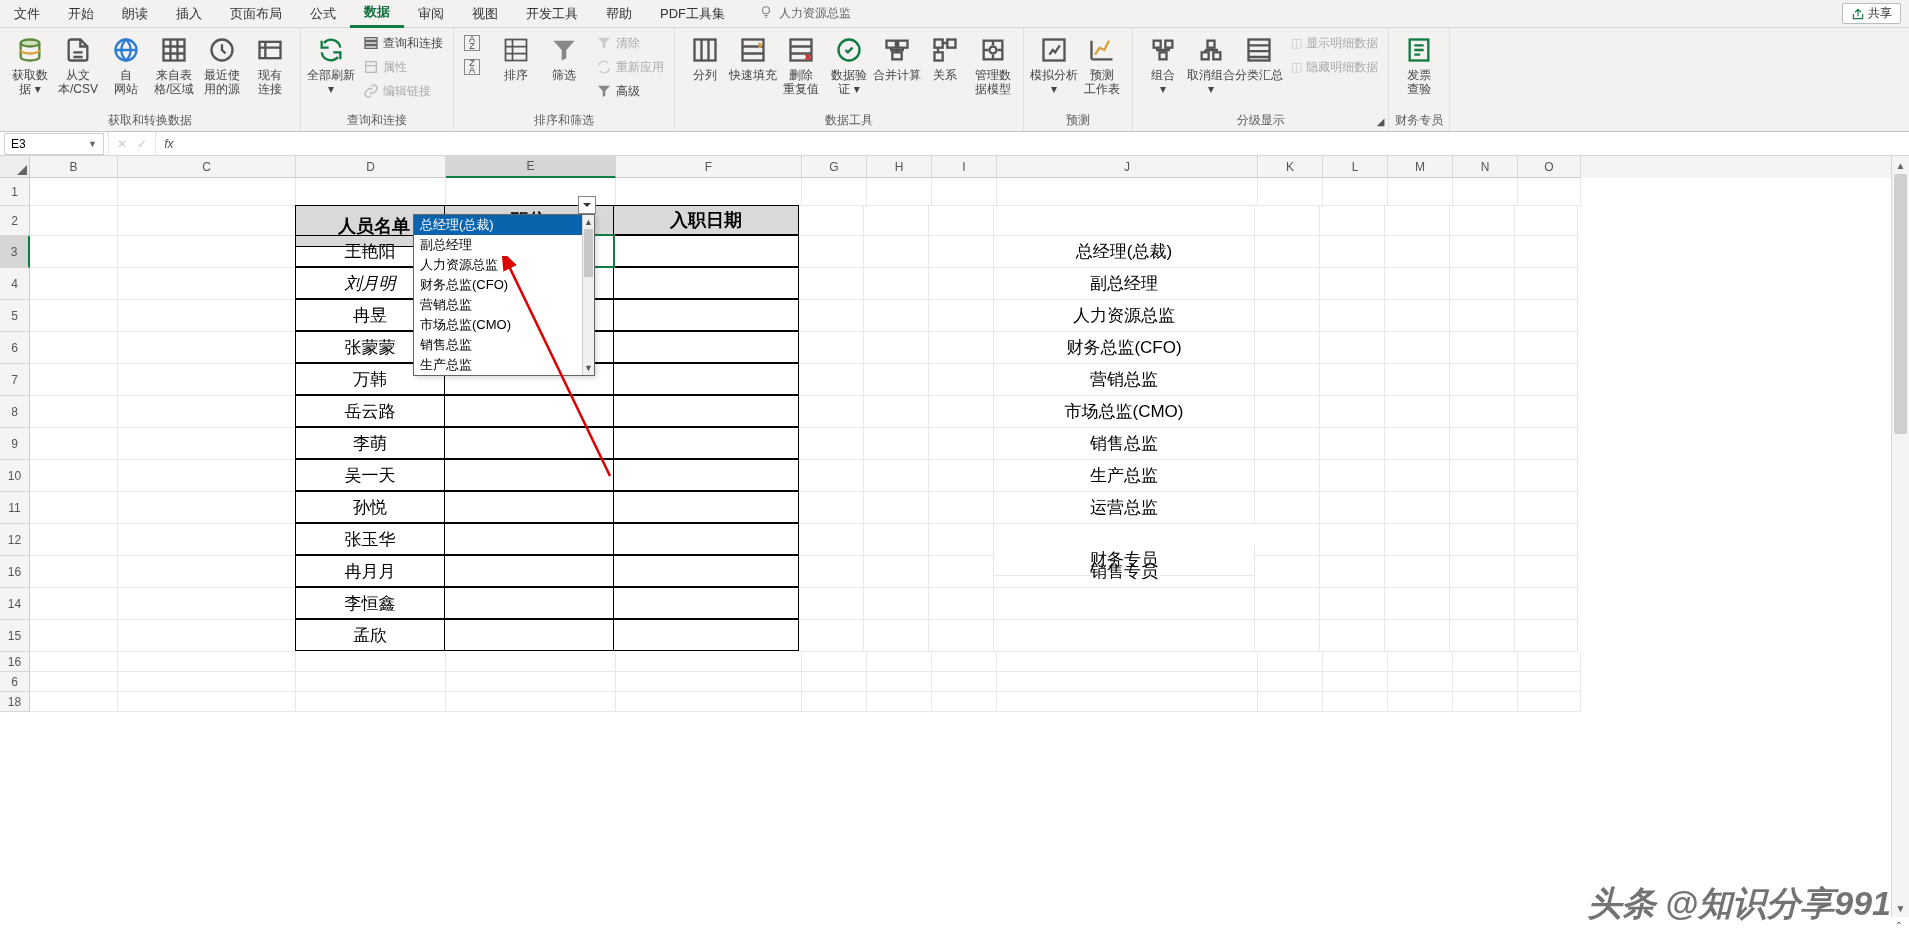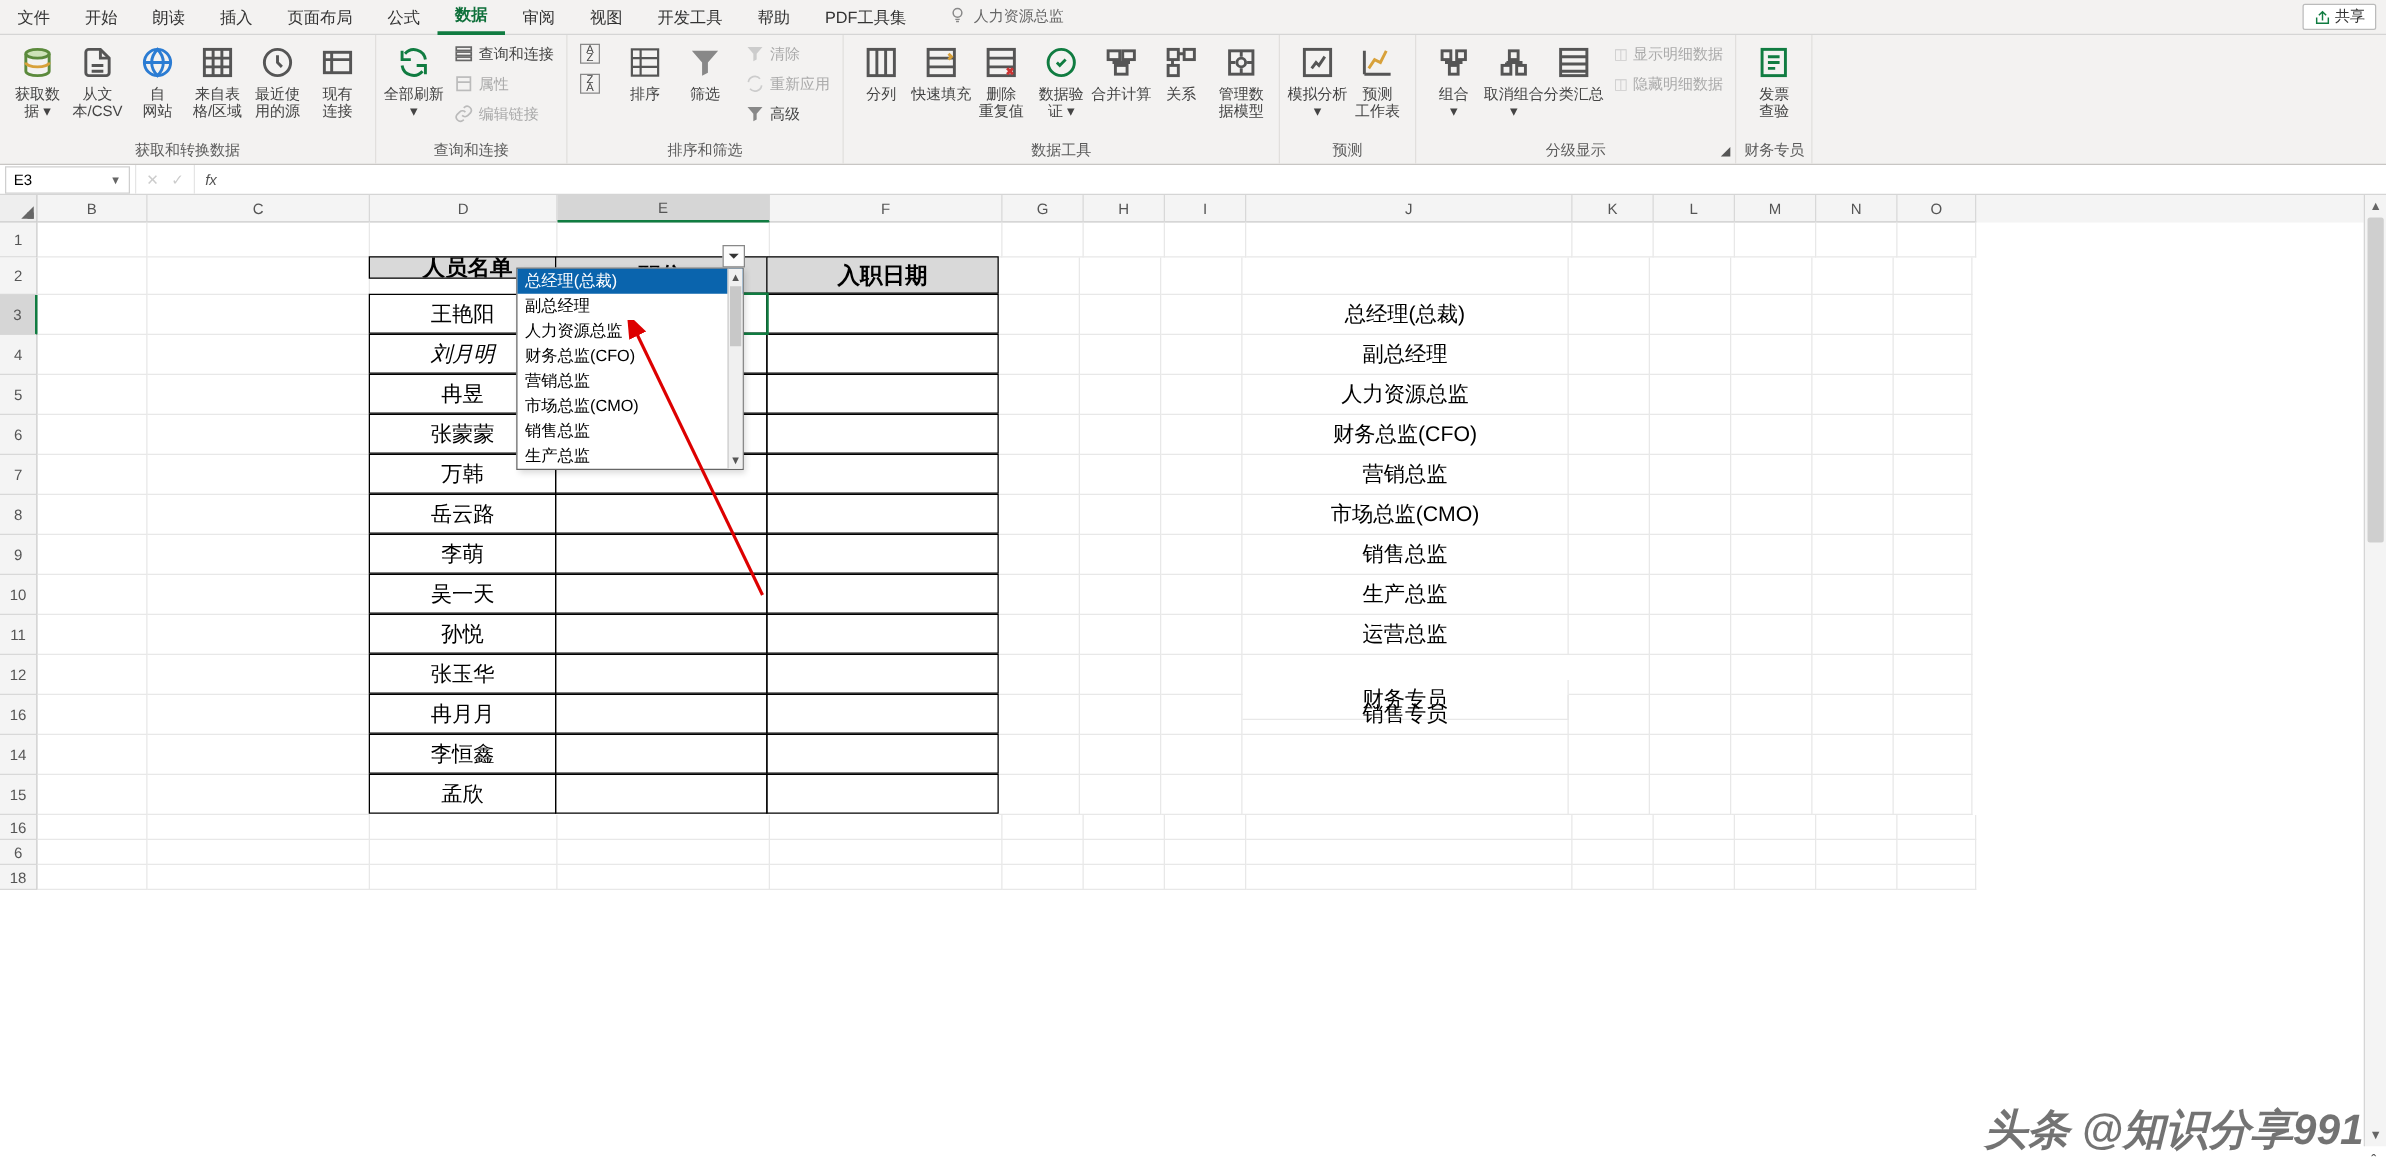--- a/index.html
+++ b/index.html
@@ -476,21 +476,21 @@
         <div class="cell" style="width: 65px; height: 28px;"></div>
         <div class="cell" style="width: 65px; height: 28px;"></div>
         <div class="cell" style="width: 65px; height: 28px;"></div>
         <div class="cell" style="width: 65px; height: 28px;"></div>
         <div class="cell" style="width: 63px; height: 28px;"></div>
       </div>
       <div class="row" style="height: 30px;">
         <div class="rowhdr" style="height: 30px;">2</div>
         <div class="cell" style="width: 88px; height: 30px;"></div>
         <div class="cell" style="width: 178px; height: 30px;"></div>
-        <div class="cell hd" style="width: 150px; height: 18px; padding-left: 12px;">人员名单</div>
+        <div class="cell hd" style="width: 150px; height: 42px; padding-left: 12px;">人员名单</div>
         <div class="cell hd" style="width: 170px; height: 30px;">职位</div>
         <div class="cell hd" style="width: 186px; height: 30px;">入职日期</div>
         <div class="cell" style="width: 65px; height: 30px;"></div>
         <div class="cell" style="width: 65px; height: 30px;"></div>
         <div class="cell" style="width: 65px; height: 30px;"></div>
         <div class="cell" style="width: 261px; height: 30px;"></div>
         <div class="cell" style="width: 65px; height: 30px;"></div>
         <div class="cell" style="width: 65px; height: 30px;"></div>
         <div class="cell" style="width: 65px; height: 30px;"></div>
         <div class="cell" style="width: 65px; height: 30px;"></div>

